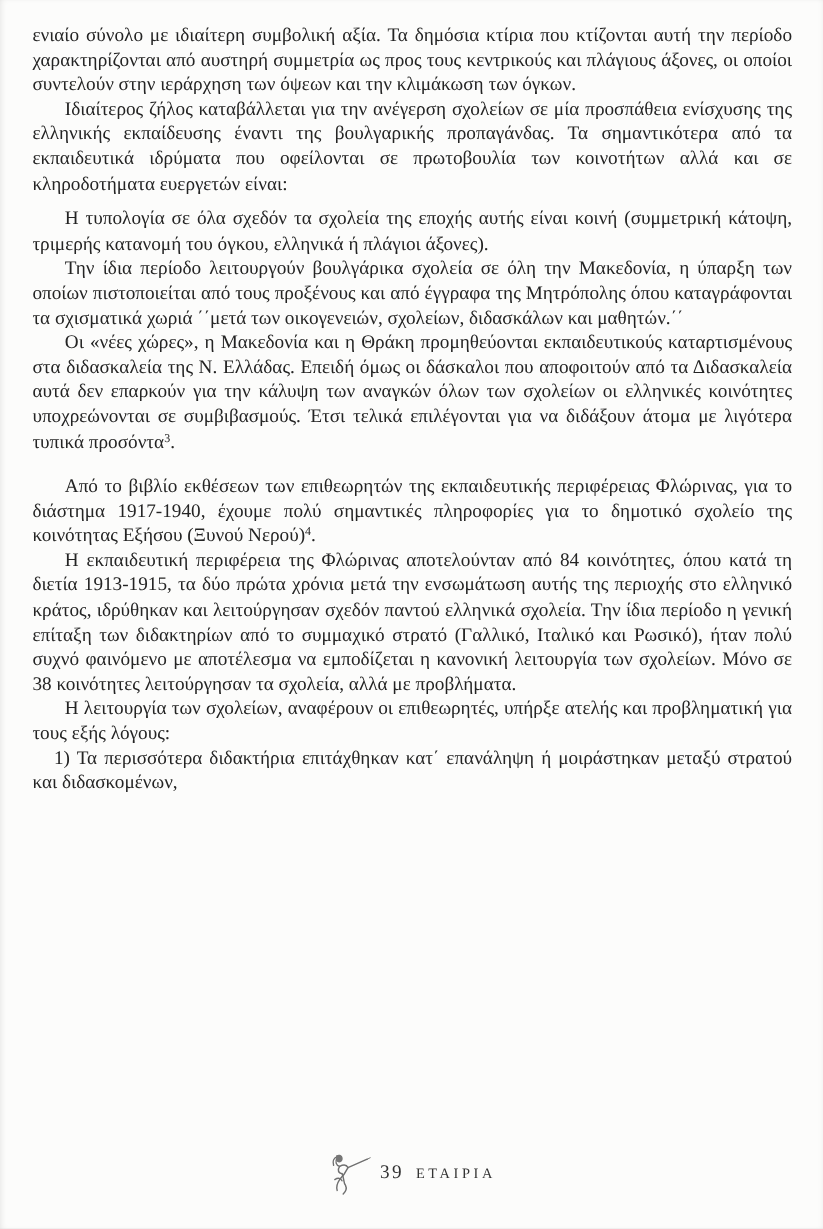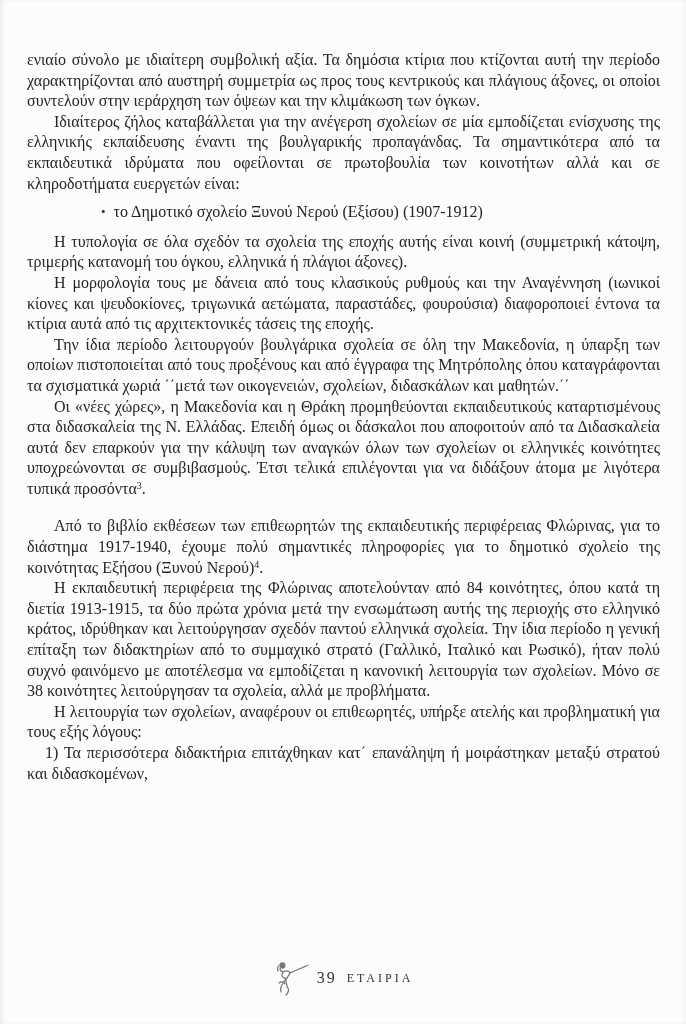--- a/index.html
+++ b/index.html
@@ -18,21 +18,20 @@
     color: #242424;
   }
   .text-column {
     position: absolute;
     left: 27px;
     top: 20px;
     width: 633px;
     font-size: 16px;
     line-height: 20.6px;
     text-align: justify;
-    margin-top: 30px;
   }
   .para {
     margin: 0;
     text-indent: 27px;
   }
   .para.continuation {
     text-indent: 0;
   }
   .para.gap-before {
     margin-top: 17px;
@@ -95,29 +94,27 @@
 </style>
 </head>
 <body>
 
 <div class="page">
 
   <div class="text-column">
 
     <p class="para continuation"><span>ενιαίο σύνολο με ιδιαίτερη συμβολική αξία. Τα δημόσια κτίρια που κτίζονται αυτή την περίοδο χαρακτηρίζονται από αυστηρή συμμετρία ως προς τους κεντρικούς και πλάγιους άξονες, οι οποίοι συντελούν στην ιεράρχηση των όψεων και την κλιμάκωση των όγκων.</span></p>
 
-    <p class="para"><span>Ιδιαίτερος ζήλος καταβάλλεται για την ανέγερση σχολείων σε μία εμποδίζεται ενίσχυσης της ελληνικής εκπαίδευσης έναντι της βουλγαρικής προπαγάνδας. Τα σημαντικότερα από τα εκπαιδευτικά ιδρύματα που οφείλονται σε πρωτοβουλία των κοινοτήτων αλλά και σε κληροδοτήματα ευεργετών είναι:</span></p>
+    <p class="para"><span>Ιδιαίτερος ζήλος καταβάλλεται για την ανέγερση σχολείων σε μία προσπάθεια ενίσχυσης της ελληνικής εκπαίδευσης έναντι της βουλγαρικής προπαγάνδας. Τα σημαντικότερα από τα εκπαιδευτικά ιδρύματα που οφείλονται σε πρωτοβουλία των κοινοτήτων αλλά και σε κληροδοτήματα ευεργετών είναι:</span></p>
 
     <ul class="bullet-list">
-      <li><span class="bullet-marker">•</span><span>το Δημοτικό σχολείο Ξυνού Νερού (Εξίσου) (1907-1912)</span></li>
     </ul>
 
     <p class="para"><span>Η τυπολογία σε όλα σχεδόν τα σχολεία της εποχής αυτής είναι κοινή (συμμετρική κάτοψη, τριμερής κατανομή του όγκου, ελληνικά ή πλάγιοι άξονες).</span></p>
 
-    <p class="para"><span>Η μορφολογία τους με δάνεια από τους κλασικούς ρυθμούς και την Αναγέννηση (ιωνικοί κίονες και ψευδοκίονες, τριγωνικά αετώματα, παραστάδες, φουρούσια) διαφοροποιεί έντονα τα κτίρια αυτά από τις αρχιτεκτονικές τάσεις της εποχής.</span></p>
 
     <p class="para"><span>Την ίδια περίοδο λειτουργούν βουλγάρικα σχολεία σε όλη την Μακεδονία, η ύπαρξη των οποίων πιστοποιείται από τους προξένους και από έγγραφα της Μητρόπολης όπου καταγράφονται τα σχισματικά χωριά ΄΄μετά των οικογενειών, σχολείων, διδασκάλων και μαθητών.΄΄</span></p>
 
     <p class="para"><span>Οι «νέες χώρες», η Μακεδονία και η Θράκη προμηθεύονται εκπαιδευτικούς καταρτισμένους στα διδασκαλεία της Ν. Ελλάδας. Επειδή όμως οι δάσκαλοι που αποφοιτούν από τα Διδασκαλεία αυτά δεν επαρκούν για την κάλυψη των αναγκών όλων των σχολείων οι ελληνικές κοινότητες υποχρεώνονται σε συμβιβασμούς. Έτσι τελικά επιλέγονται για να διδάξουν άτομα με λιγότερα τυπικά προσόντα</span><sup class="fn">3</sup><span>.</span></p>
 
     <p class="para gap-before"><span>Από το βιβλίο εκθέσεων των επιθεωρητών της εκπαιδευτικής περιφέρειας Φλώρινας, για το διάστημα 1917-1940, έχουμε πολύ σημαντικές πληροφορίες για το δημοτικό σχολείο της κοινότητας Εξήσου (Ξυνού Νερού)</span><sup class="fn">4</sup><span>.</span></p>
 
     <p class="para"><span>Η εκπαιδευτική περιφέρεια της Φλώρινας αποτελούνταν από 84 κοινότητες, όπου κατά τη διετία 1913-1915, τα δύο πρώτα χρόνια μετά την ενσωμάτωση αυτής της περιοχής στο ελληνικό κράτος, ιδρύθηκαν και λειτούργησαν σχεδόν παντού ελληνικά σχολεία. Την ίδια περίοδο η γενική επίταξη των διδακτηρίων από το συμμαχικό στρατό (Γαλλικό, Ιταλικό και Ρωσικό), ήταν πολύ συχνό φαινόμενο με αποτέλεσμα να εμποδίζεται η κανονική λειτουργία των σχολείων. Μόνο σε 38 κοινότητες λειτούργησαν τα σχολεία, αλλά με προβλήματα.</span></p>
 
     <p class="para"><span>Η λειτουργία των σχολείων, αναφέρουν οι επιθεωρητές, υπήρξε ατελής και προβληματική για τους εξής λόγους:</span></p>

